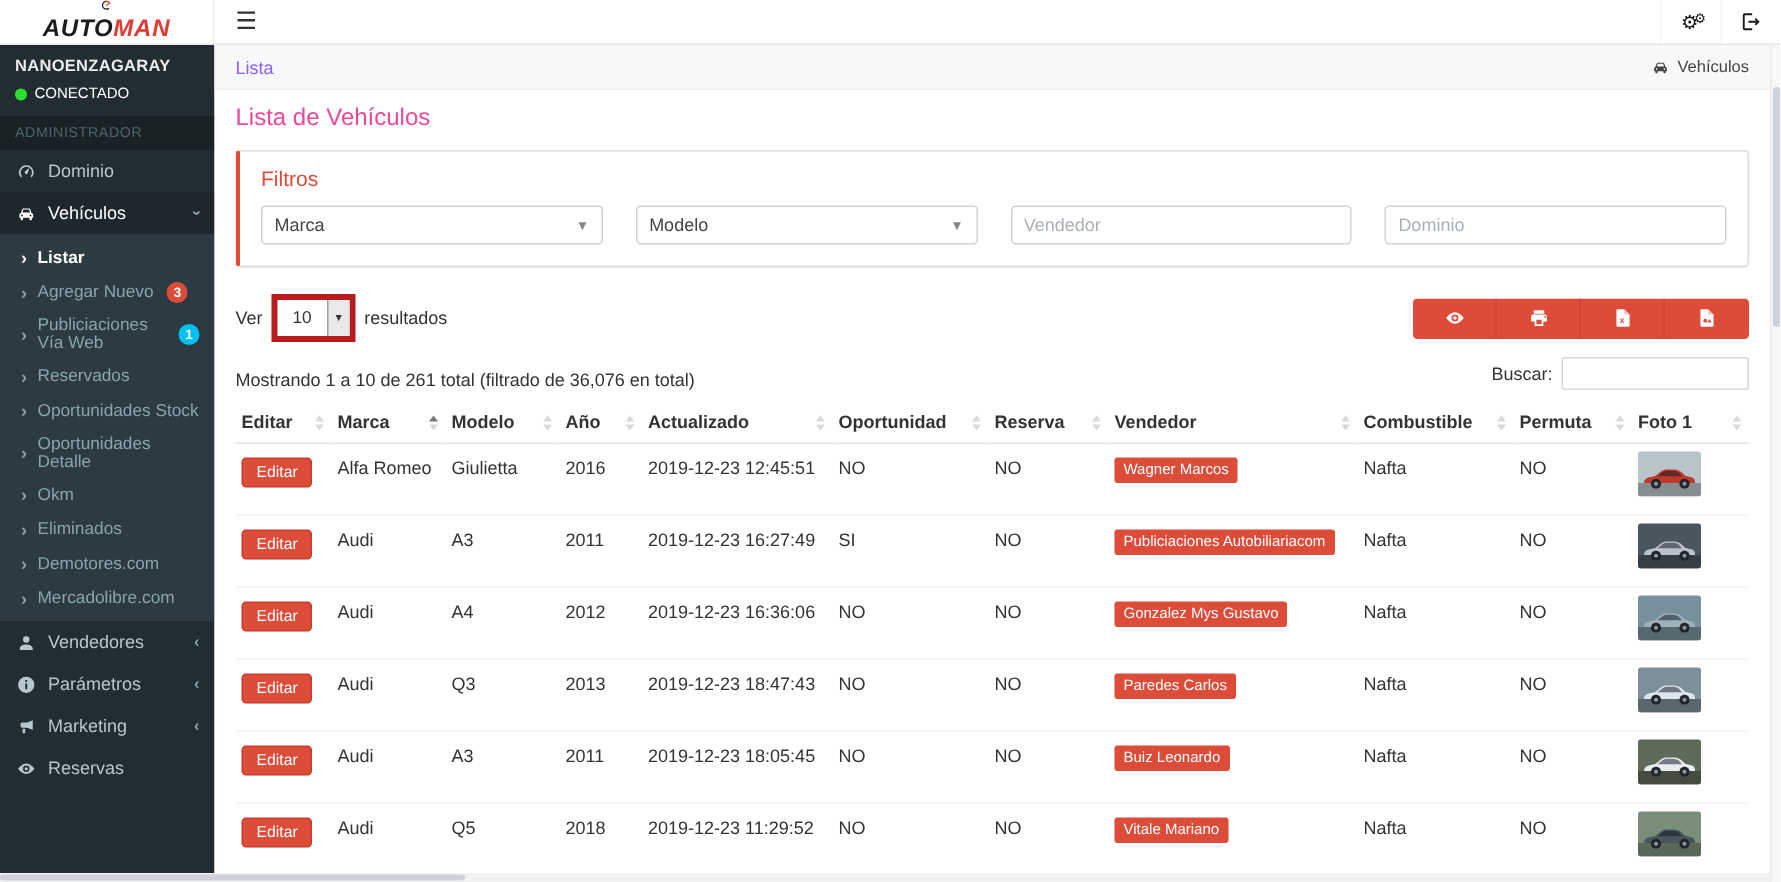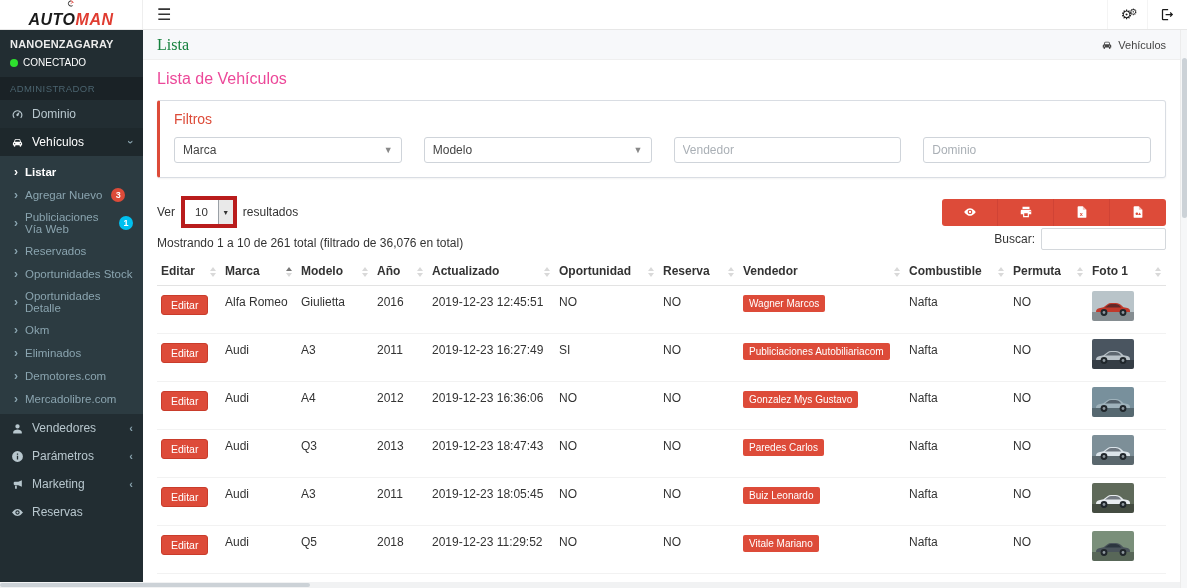--- a/index.html
+++ b/index.html
@@ -35,21 +35,21 @@
   .chev-down { display:inline-block; transform:rotate(90deg); }
   .submenu { list-style:none; background:#2c3b41; padding:4px 0; }
   .submenu-item { display:flex; align-items:center; gap:7px; padding:4.5px 10px 4.5px 14px; font-size:11.5px; color:#8aa4af; cursor:pointer; }
   .submenu-item .arrow { font-weight:bold; font-size:12px; }
   .submenu-item.active { color:#fff; font-weight:bold; }
   .sub-badge { margin-left:2px; min-width:14px; height:14px; border-radius:50%; color:#fff; font-size:9px; font-weight:bold; display:inline-flex; align-items:center; justify-content:center; padding:0 2px; }
 
   
   .main { position:absolute; top:30px; left:143px; right:7px; bottom:6px; background:#fff; overflow:hidden; }
   .breadcrumb-bar { height:30px; background:#f7f8fa; border-bottom:1px solid #efefef; display:flex; align-items:center; padding:0 14px; }
-  .crumb-left { font-size:16px; color:#15803d;font-family:Liberation Serif, serif; }
+  .crumb-left { font-size:12px; color:#8b5cf6; }
   .crumb-right { margin-left:auto; font-size:11px; color:#444; display:flex; align-items:center; gap:5px; }
   .crumb-right svg { width:12px; height:12px; fill:#444; }
   .content { padding:10px 14px 0; }
   .page-title { font-size:16px; font-weight:normal; color:#ec4899; margin-bottom:12px; }
 
   
   .filters-card { border:1px solid #d9dde3; border-left:3px solid #dd4b39; border-radius:3px; box-shadow:0 1px 2px rgba(0,0,0,.05); padding:10px 14px 14px; }
   .filters-title { color:#dd4b39; font-size:14px; margin-bottom:10px; }
   .filters-row { display:flex; gap:22px; }
   .f-ctrl { flex:1; height:26px; border:1px solid #cfd4da; border-radius:3px; display:flex; align-items:center; padding:0 8px; font-size:12px; color:#444; background:#fff; }
@@ -61,21 +61,21 @@
   .controls-row { display:flex; align-items:center; margin-top:18px; }
   .ver-group { display:flex; align-items:center; gap:6px; font-size:12px; color:#333; }
   .pagesize { display:inline-flex; border:4px solid #b91c1c; height:32px; align-items:stretch; background:#fff; cursor:pointer; }
   .pagesize .val { padding:0 10px; font-size:11.5px; display:flex; align-items:center; }
   .pagesize .dd { width:15px; border-left:1px solid #9aa0a6; background:#e9e9e9; display:flex; align-items:center; justify-content:center; font-size:7px; color:#333; }
   .export-group { margin-left:auto; display:flex; border-radius:3px; overflow:hidden; }
   .exp-btn { width:56px; height:27px; background:#dd4b39; border:none; border-right:1px solid #d04335; display:flex; align-items:center; justify-content:center; cursor:pointer; }
   .exp-btn:last-child { border-right:none; }
   .exp-btn svg { width:14px; height:14px; }
 
-  .info-row { display:flex; align-items:flex-end; }
+  .info-row { display:flex; align-items:flex-end; margin-top:10px; }
   .info-text { font-size:12px; color:#333; }
   .search-group { margin-left:auto; display:flex; align-items:center; gap:6px; font-size:12px; color:#333; }
   .search-input { width:125px; height:22px; border:1px solid #d4d8dc; border-radius:2px; outline:none; font-family:inherit; font-size:12px; padding:0 5px; }
 
   
   table { border-collapse:collapse; table-layout:fixed; width:100%; margin-top:8px; }
   thead th { font-size:12px; color:#333; text-align:left; padding:6px 6px 7px 4px; border-bottom:1px solid #e3e3e3; position:relative; cursor:pointer; }
   th .th-label { display:inline-block; }
   .sort { position:absolute; right:5px; top:50%; transform:translateY(-50%); display:inline-flex; flex-direction:column; gap:2px; }
   .sort i { display:block; width:0; height:0; border-left:3.5px solid transparent; border-right:3.5px solid transparent; }

